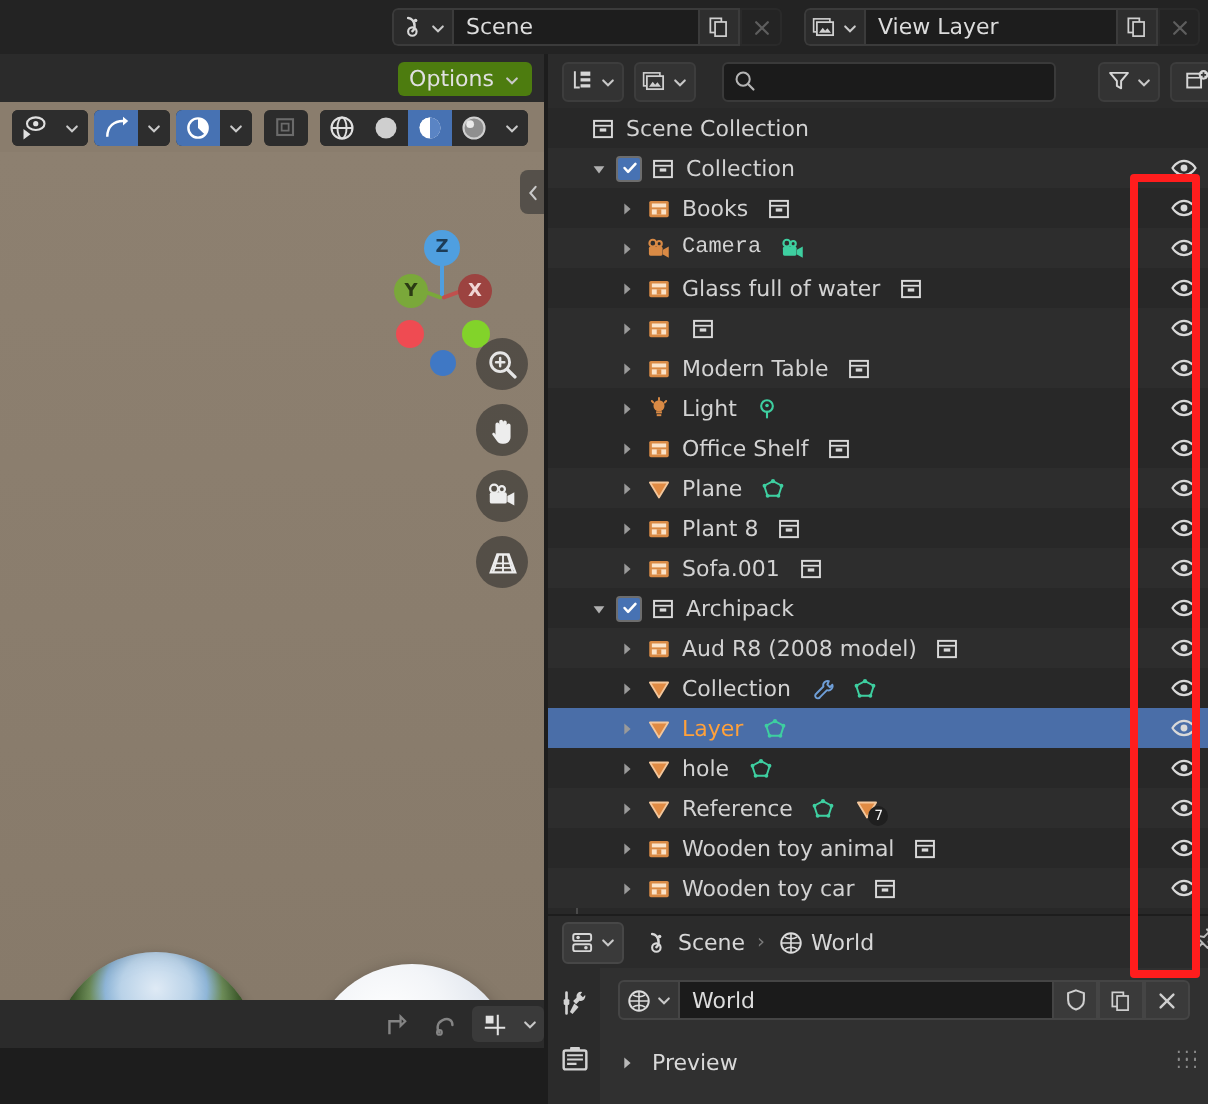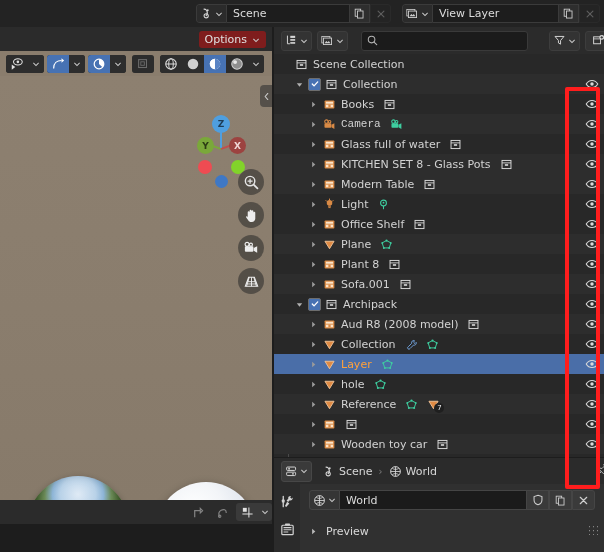--- a/index.html
+++ b/index.html
@@ -12,21 +12,21 @@
   .idblock{display:flex;align-items:center;height:19px;border-radius:3px;overflow:hidden;}
   .id-pre{display:flex;align-items:center;gap:2px;background:#2b2b2b;border:1px solid #3b3b3b;border-radius:3px 0 0 3px;height:17px;padding:0 3px;}
   .id-name{background:#1d1d1d;height:17px;border-top:1px solid #3b3b3b;border-bottom:1px solid #3b3b3b;display:flex;align-items:center;padding:0 6px;color:#dcdcdc;font-size:11px;}
   .id-btn{width:19px;height:17px;background:#2e2e2e;border:1px solid #3b3b3b;display:flex;align-items:center;justify-content:center;}
   .id-btn.last{border-radius:0 3px 3px 0;background:#2a2a2a;}
   .id-btn.dim{opacity:.35;}
 
   
   .vp{position:absolute;left:0;top:27px;width:272px;height:497px;background:#8a7d6d;overflow:hidden;}
   .vp-optbar{position:absolute;left:0;top:0;width:272px;height:24px;background:#2b2b2b;}
-  .opt-btn{position:absolute;right:6px;top:4px;height:17px;background:#7f1d1d;border-radius:3px;display:flex;align-items:center;gap:5px;padding:0 6px;font-size:11px;color:#e0e0e0;}
+  .opt-btn{position:absolute;right:6px;top:4px;height:17px;background:#4d7c0f;border-radius:3px;display:flex;align-items:center;gap:5px;padding:0 6px;font-size:11px;color:#e0e0e0;}
   .vp-toolbar{position:absolute;left:0;top:24px;width:272px;height:25px;background:#8a7d6d;display:flex;align-items:center;gap:3px;padding-left:6px;}
   .tgrp{display:flex;align-items:center;height:18px;border-radius:3px;overflow:hidden;background:#2d2d2d;}
   .tbtn{width:22px;height:18px;display:flex;align-items:center;justify-content:center;background:#2d2d2d;}
   .tbtn.on{background:#4772b3;}
   .tbtn.dis{opacity:.45;}
   .tbtn.narrow{width:16px;}
   .vp-scene{position:absolute;left:0;top:49px;width:272px;height:424px;background:linear-gradient(180deg,#8d8070 0%,#8a7d6d 55%,#877a6a 100%);}
   .vp-bottom{position:absolute;left:0;bottom:0;width:272px;height:24px;background:#2b2b2b;display:flex;align-items:center;justify-content:flex-end;gap:3px;padding-right:8px;}
   .bbtn{width:22px;height:18px;display:flex;align-items:center;justify-content:center;border-radius:3px;background:#333;}
   .bbtn.flat{background:transparent;}
@@ -609,21 +609,20 @@
             </svg>
           </div>
           <span class="icon" style="margin-left: 4px;">
             <svg width="13" height="13" viewBox="0 0 16 16">
               <rect x="2" y="3" width="12" height="10" rx="1" fill="#d98a45"></rect>
               <rect x="3.6" y="4.6" width="8.8" height="2.4" fill="#fbe3c9"></rect>
               <rect x="3.6" y="8.2" width="8.8" height="3.2" fill="#fbe3c9"></rect>
               <rect x="6.6" y="8.2" width="2.8" height="3.2" fill="#d98a45"></rect>
             </svg>
           </span>
-          <span class="label" style="margin-left: 5px;">KITCHEN SET 8 - Glass Pots</span>
           <span class="icon" style="margin-left: 9px;">
             <svg width="13" height="13" viewBox="0 0 16 16">
               <rect x="2.5" y="3" width="11" height="10" stroke="#d9d9d9" stroke-width="1.2" fill="none"></rect>
               <path d="M2.5 6h11" stroke="#d9d9d9" stroke-width="1.1"></path>
               <rect x="6" y="7.6" width="4" height="2" fill="#d9d9d9"></rect>
             </svg>
           </span>
           <div class="eyecol">
             <span class="icon">
               <svg width="14" height="14" viewBox="0 0 18 18">
@@ -1033,20 +1032,21 @@
             </svg>
           </div>
           <span class="icon" style="margin-left: 4px;">
             <svg width="13" height="13" viewBox="0 0 16 16">
               <rect x="2" y="3" width="12" height="10" rx="1" fill="#d98a45"></rect>
               <rect x="3.6" y="4.6" width="8.8" height="2.4" fill="#fbe3c9"></rect>
               <rect x="3.6" y="8.2" width="8.8" height="3.2" fill="#fbe3c9"></rect>
               <rect x="6.6" y="8.2" width="2.8" height="3.2" fill="#d98a45"></rect>
             </svg>
           </span>
+          <span class="label" style="margin-left: 5px;">Wooden toy animal</span>
           <span class="icon" style="margin-left: 9px;">
             <svg width="13" height="13" viewBox="0 0 16 16">
               <rect x="2.5" y="3" width="11" height="10" stroke="#d9d9d9" stroke-width="1.2" fill="none"></rect>
               <path d="M2.5 6h11" stroke="#d9d9d9" stroke-width="1.1"></path>
               <rect x="6" y="7.6" width="4" height="2" fill="#d9d9d9"></rect>
             </svg>
           </span>
           <div class="eyecol">
             <span class="icon">
               <svg width="14" height="14" viewBox="0 0 18 18">

